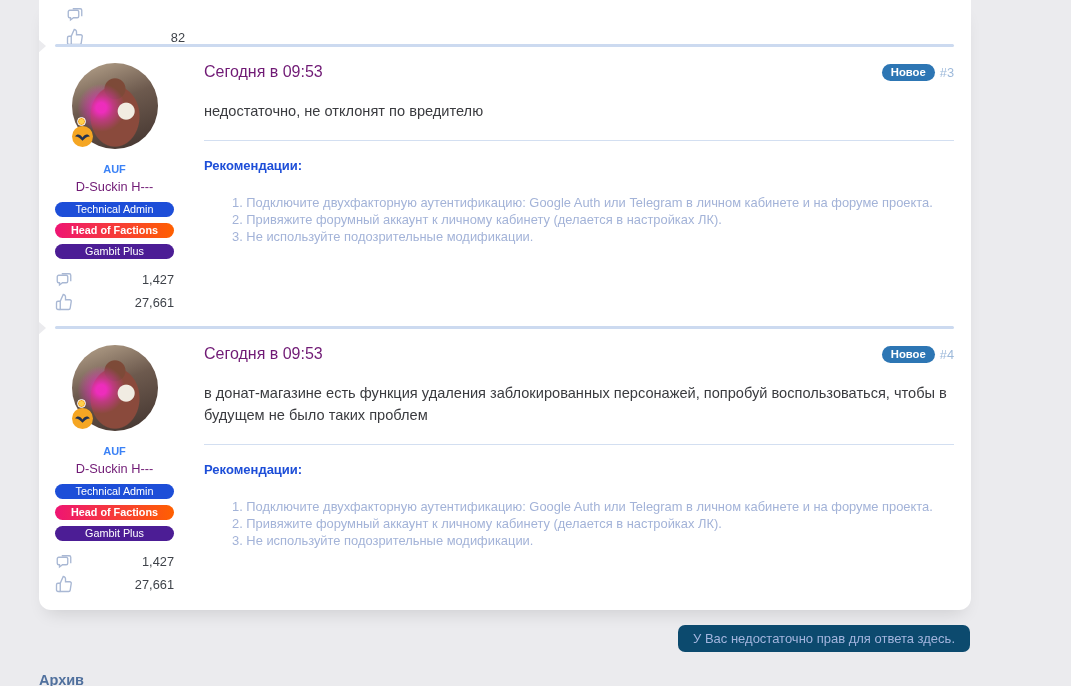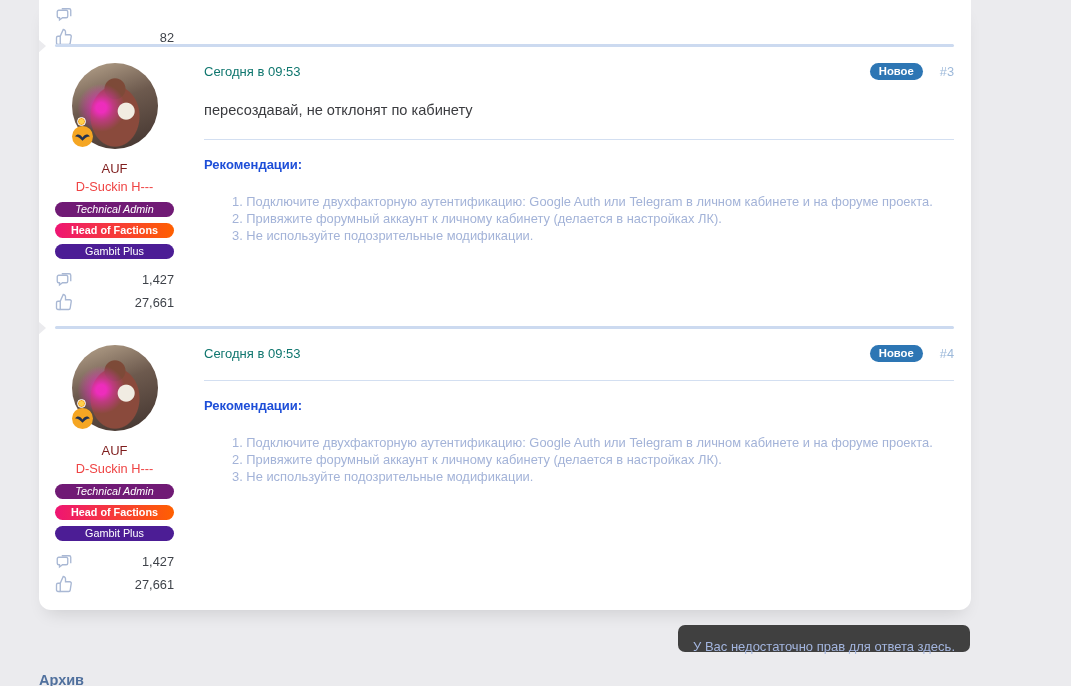--- a/index.html
+++ b/index.html
@@ -7,21 +7,21 @@
     font-family:"Liberation Sans", sans-serif; background:#ebebee; }
 
   .thread-card {
     position:absolute; left:39px; top:0; width:932px; height:610px;
     background:#ffffff; border-radius:0 0 12px 12px;
     box-shadow:0 10px 18px -8px rgba(0,0,0,.14);
     overflow:hidden;
   }
 
   
-  .post-top-partial { padding:0 17px 6px 16px; height:44px; overflow:hidden; }
+  .post-top-partial { padding:0 17px 6px 27px; height:44px; overflow:hidden; }
   .post-top-partial .user-cell { width:119px; }
   .clipped-icon { margin-top:-14px; }
 
   
   .post-sep { height:3px; background:#ccdaf0; border-radius:3px;
     margin:0 17px 0 16px; position:relative; }
   .post-sep::before { content:''; position:absolute; left:-17px; top:-5.5px;
     border-left:8px solid #ebebee; border-top:7px solid transparent;
     border-bottom:7px solid transparent; }
 
@@ -40,52 +40,52 @@
       radial-gradient(circle at 50% 30%, #7d4a38 0 10px, rgba(125,74,56,0) 11px),
       radial-gradient(ellipse at 50% 62%, #8a4a3c 0 24px, rgba(138,74,60,0) 25px),
       linear-gradient(160deg, #b9a68e 0%, #6d5a4e 45%, #41332e 100%);
   }
   .avatar-dot { position:absolute; left:5px; bottom:23px; width:9px; height:9px;
     border-radius:50%; background:radial-gradient(circle,#ffd24d 0 2px,#f5a623 3px);
     border:1px solid #fff; }
   .avatar-badge { position:absolute; left:0; bottom:2px; width:21px; height:21px; }
 
   
-  .username { font-size:13px; font-weight:normal; color:#7f1d1d; line-height:18px; }
-  .usersub { font-size:12.8px; color:#ef4444; line-height:17px; margin-bottom:7px; }
+  .username { font-size:11px; font-weight:bold; color:#3b82f6; line-height:18px; }
+  .usersub { font-size:12.8px; color:#701a75; line-height:17px; margin-bottom:7px; }
   .pill { width:119px; height:15px; line-height:15px; border-radius:8px;
     font-size:10.8px; color:#ffffff; text-align:center; margin-bottom:6px;
     white-space:nowrap; overflow:hidden; }
-  .pill-black { background:#701a75;font-style:italic; }
+  .pill-black { background:#1d4ed8; }
   .pill-gradient { background:linear-gradient(90deg,#ee1573,#ff6000);font-weight:bold; }
   .pill-tan { background:#4c1d95; }
 
   .stat-row { width:119px; display:flex; align-items:center;
     justify-content:space-between; margin-top:5px; }
   .stat-row .icon { color:#a9b8d4; display:flex; }
   .stat-row .count { font-size:12.8px; color:#3f434a; }
 
   
   .post-header { display:flex; justify-content:space-between; align-items:center; }
-  .timestamp { font-size:13px; color:#0f766e; }
-  .header-right { display:flex; align-items:center; gap:17px; }
+  .timestamp { font-size:16px; color:#701a75; }
+  .header-right { display:flex; align-items:center; gap:5px; }
   .new-badge { background:#2d76b4; color:#ffffff; font-size:11.3px; font-weight:bold;
     padding:2px 9px 3px; border-radius:10px; line-height:12px; }
   .post-num { font-size:12.8px; color:#9db9da; }
 
   .message { margin-top:19px; font-size:14.6px; color:#3a3b3f; line-height:22px;
     max-width:745px; }
   .sig-divider { height:1px; background:#d3dff1; margin-top:18px; }
   .sig-header { margin-top:17px; font-size:13px; font-weight:bold; color:#1d4ed8; }
   .sig-list { margin-top:22px; padding-left:28px; }
   .sig-item { font-size:12.9px; color:#a3b3d8; line-height:16.8px; }
 
   
   .reply-note { position:absolute; top:625px; right:101px; height:27px;
-    line-height:27px; padding:8px 15px; background:#404040; border-radius:7px;
+    line-height:27px; padding:0 15px; background:#0c4a6e; border-radius:7px;
     font-size:13px; color:#a3b5de; border:none; }
   .breadcrumb { position:absolute; left:39px; top:672px; font-size:14.5px;
     font-weight:bold; color:#51719e; }
 
   svg { display:block; }
 </style>
 </head>
 <body>
 
 <div class="thread-card">
@@ -151,21 +151,21 @@
       </div>
     </div>
     <div class="content-cell">
       <div class="post-header">
         <span class="timestamp">Сегодня в 09:53</span>
         <span class="header-right">
           <span class="new-badge">Новое</span>
           <span class="post-num">#3</span>
         </span>
       </div>
-      <div class="message">пересоздавай, не отклонят по кабинету</div>
+      <div class="message">недостаточно, не отклонят по вредителю</div>
       <div class="sig-divider"></div>
       <div class="sig-header">Рекомендации:</div>
       <div class="sig-list">
         <div class="sig-item">1. Подключите двухфакторную аутентификацию: Google Auth или Telegram в личном кабинете и на форуме проекта.</div>
         <div class="sig-item">2. Привяжите форумный аккаунт к личному кабинету (делается в настройках ЛК).</div>
         <div class="sig-item">3. Не используйте подозрительные модификации.</div>
       </div>
     </div>
   </div>
 
@@ -208,20 +208,21 @@
       </div>
     </div>
     <div class="content-cell">
       <div class="post-header">
         <span class="timestamp">Сегодня в 09:53</span>
         <span class="header-right">
           <span class="new-badge">Новое</span>
           <span class="post-num">#4</span>
         </span>
       </div>
+      <div class="message">в донат-магазине есть функция удаления заблокированных персонажей, попробуй воспользоваться, чтобы в будущем не было таких проблем</div>
       <div class="sig-divider"></div>
       <div class="sig-header">Рекомендации:</div>
       <div class="sig-list">
         <div class="sig-item">1. Подключите двухфакторную аутентификацию: Google Auth или Telegram в личном кабинете и на форуме проекта.</div>
         <div class="sig-item">2. Привяжите форумный аккаунт к личному кабинету (делается в настройках ЛК).</div>
         <div class="sig-item">3. Не используйте подозрительные модификации.</div>
       </div>
     </div>
   </div>
 

